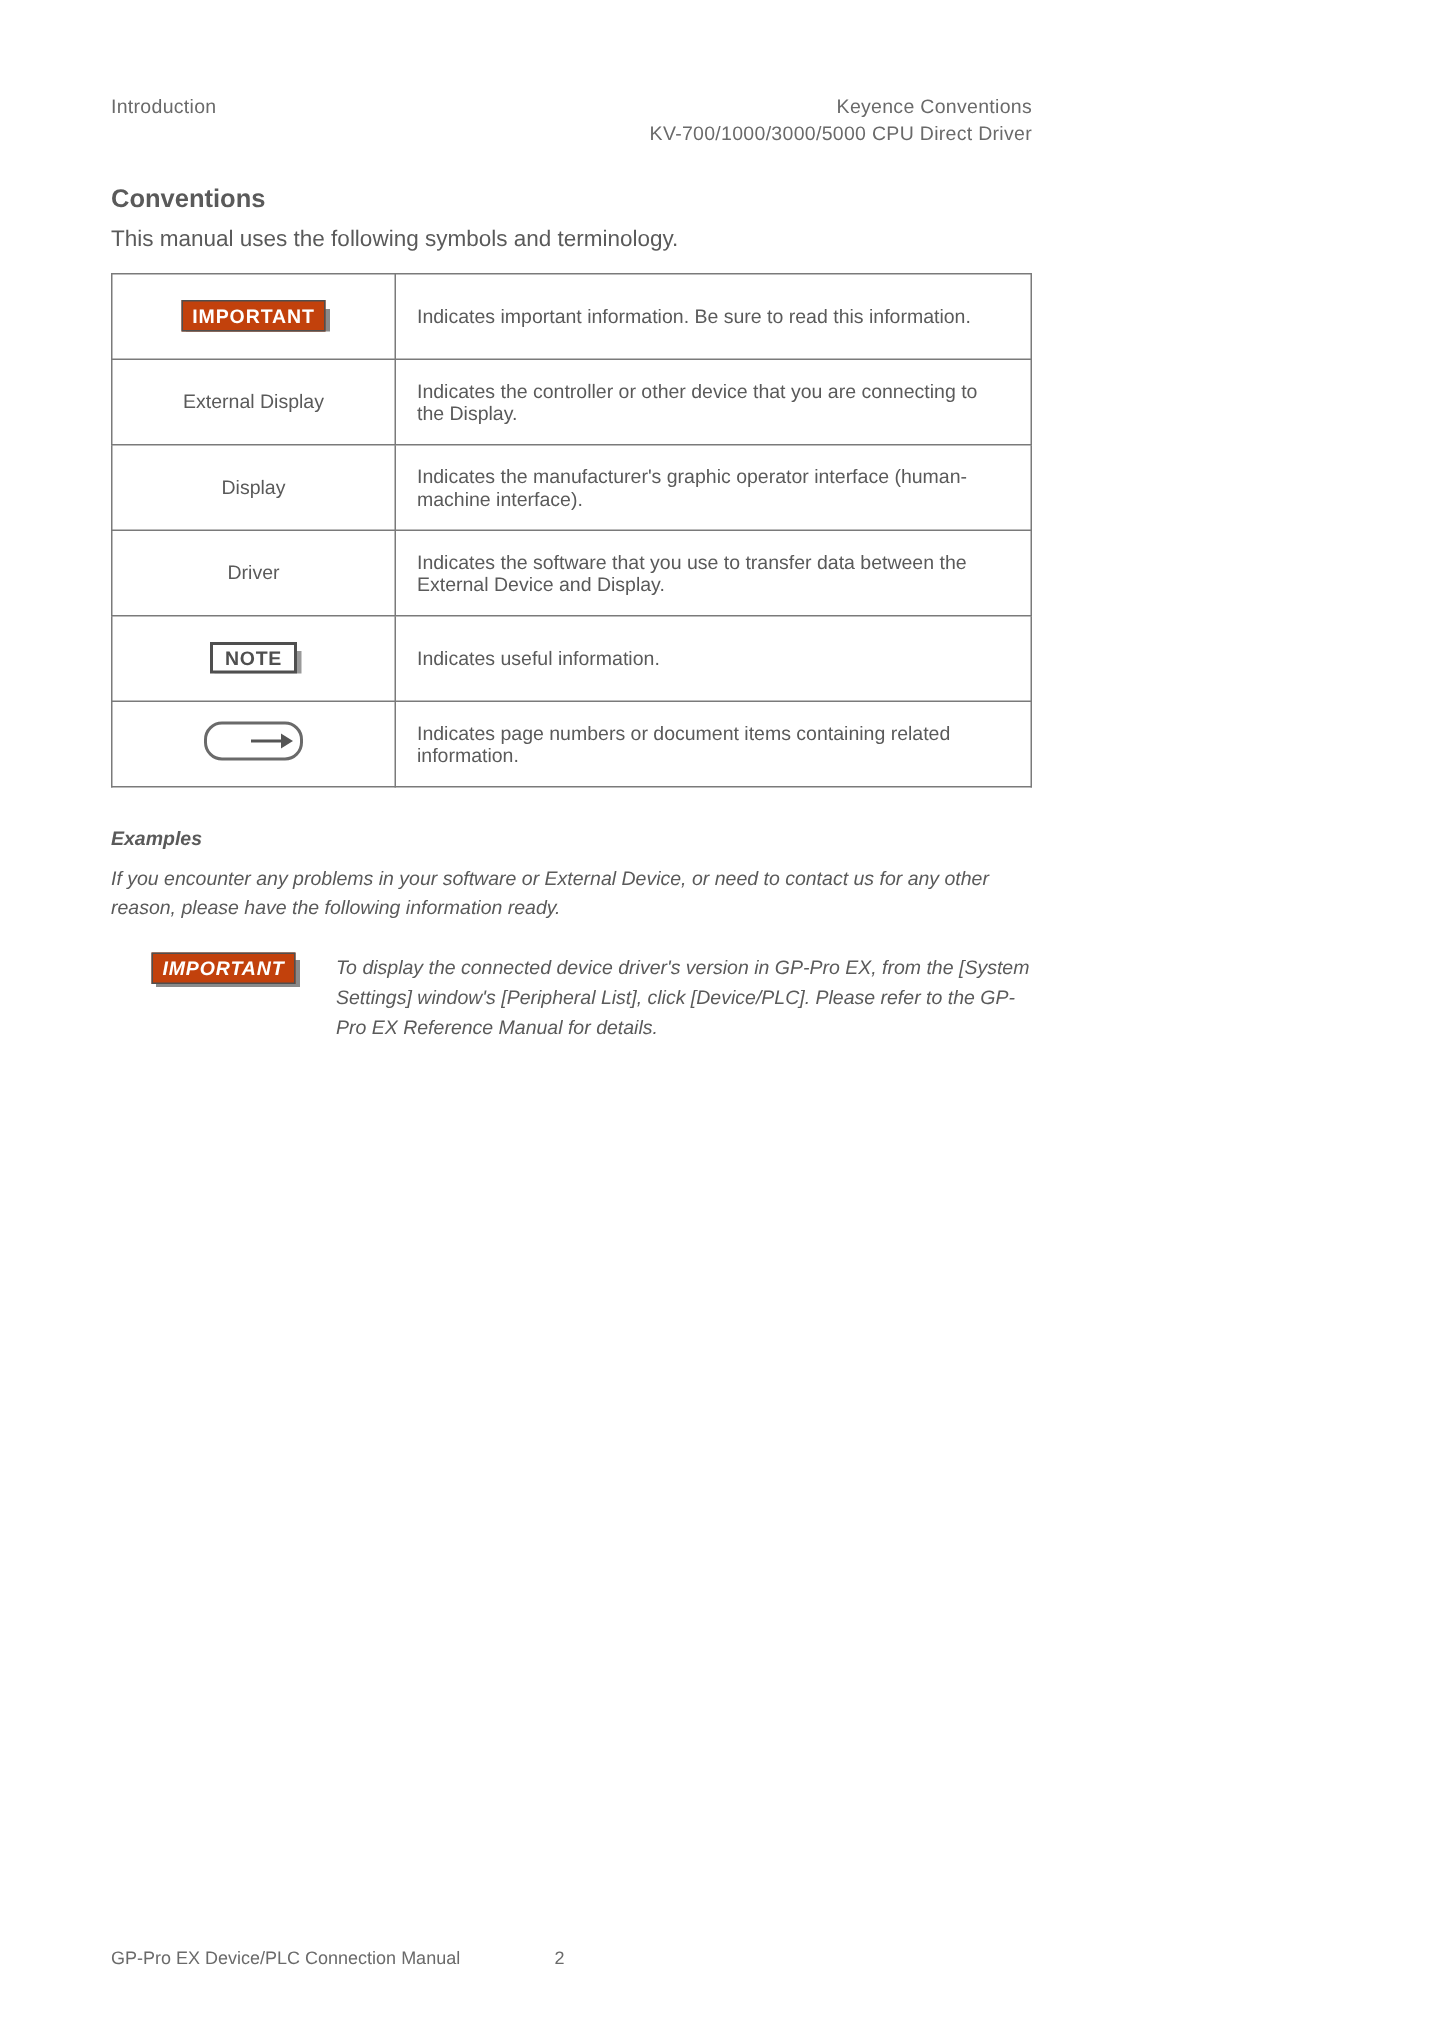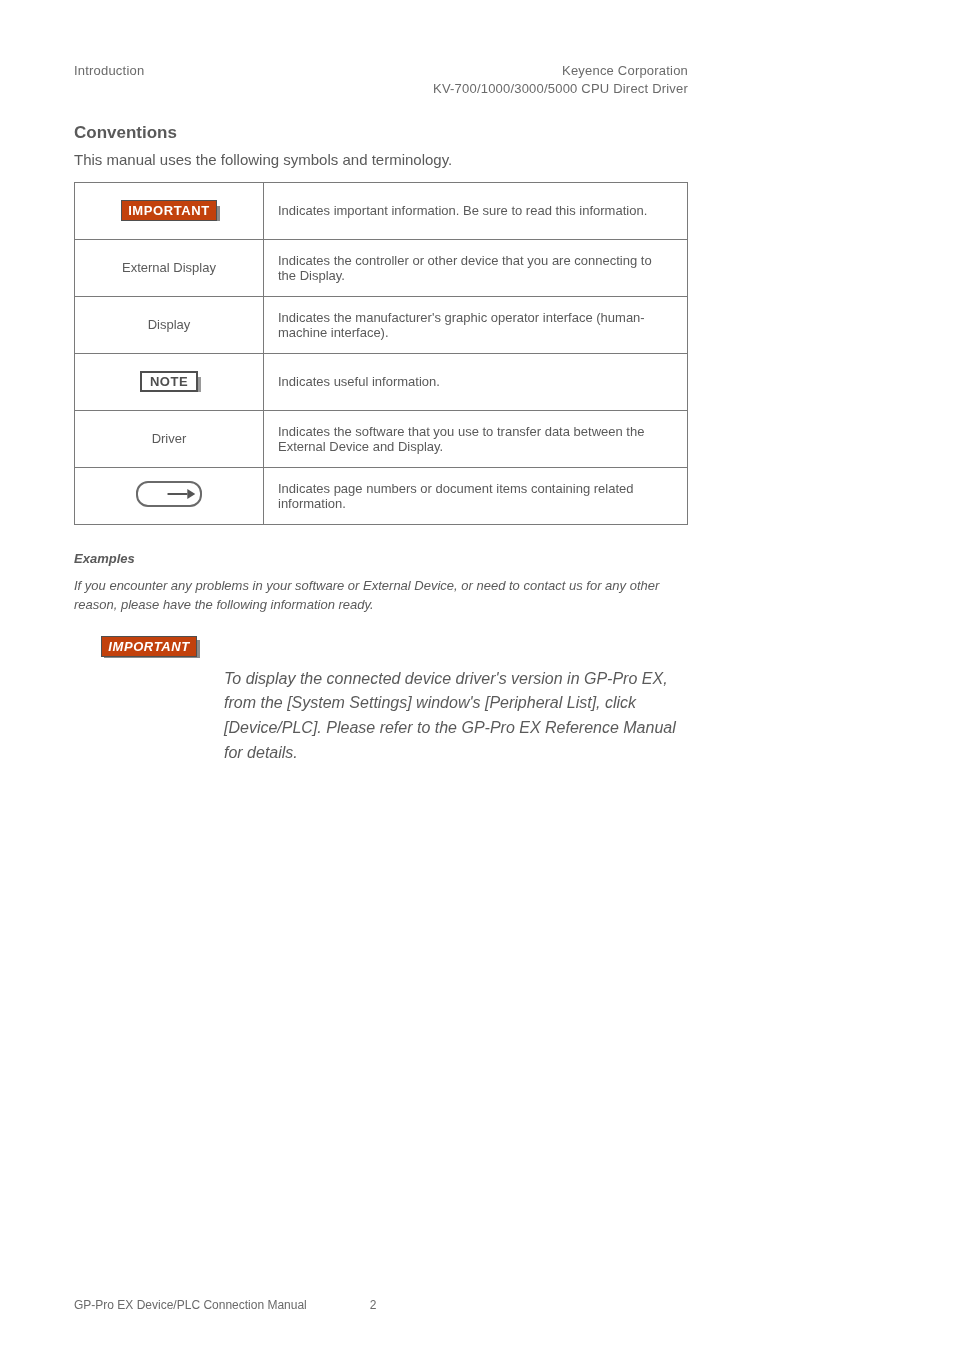--- a/index.html
+++ b/index.html
@@ -139,23 +139,22 @@
     margin-top: 20px;
   }
   .ex-row .icon-col {
     flex: 0 0 150px;
     display: flex;
     justify-content: center;
     padding-top: 2px;
   }
   .ex-row .text-col {
     flex: 1;
-    font-size: 16px;
+    font-size: 13px;
     line-height: 1.55;
-    margin-top: 32px;
   }
 
   .footer {
     position: absolute;
     left: 0; right: 16px;
     bottom: 36px;
     font-size: 12px;
     color: #6a6a6a;
   }
   .footer .left {
@@ -167,21 +166,21 @@
   }
 </style>
 </head>
 <body>
 
 <div class="page">
 
   <div>
     <div class="hdr" style="float:left">Introduction</div>
     <div class="hdr hdr-right">
-      <div>Keyence Corporation</div>
+      <div>Keyence Conventions</div>
       <div>KV-700/1000/3000/5000 CPU Direct Driver</div>
     </div>
     <div class="clear"></div>
   </div>
 
   <div class="h2">Conventions</div>
   <div class="body">This manual uses the following symbols and terminology.</div>
 
   <table class="conv">
     <tbody>
@@ -196,31 +195,31 @@
     </tr>
     <tr>
       <td class="sym">External Display</td>
       <td>Indicates the controller or other device that you are connecting to the Display.</td>
     </tr>
     <tr>
       <td class="sym">Display</td>
       <td>Indicates the manufacturer's graphic operator interface (human-machine interface).</td>
     </tr>
     <tr>
+      <td class="sym">Driver</td>
+      <td>Indicates the software that you use to transfer data between the External Device and Display.</td>
+    </tr>
+    <tr>
       <td class="sym">
         <span class="badge-note">
           <span class="shadow"></span>
           <span class="face">NOTE</span>
         </span>
       </td>
       <td>Indicates useful information.</td>
-    </tr>
-    <tr>
-      <td class="sym">Driver</td>
-      <td>Indicates the software that you use to transfer data between the External Device and Display.</td>
     </tr>
     <tr>
       <td class="sym">
         <span class="ref-badge">
           <svg width="28" height="12" viewBox="0 0 28 12">
             <line x1="0" y1="6" x2="20" y2="6" stroke="#555" stroke-width="2"></line>
             <polygon points="20,1 28,6 20,11" fill="#555"></polygon>
           </svg>
         </span>
       </td>

